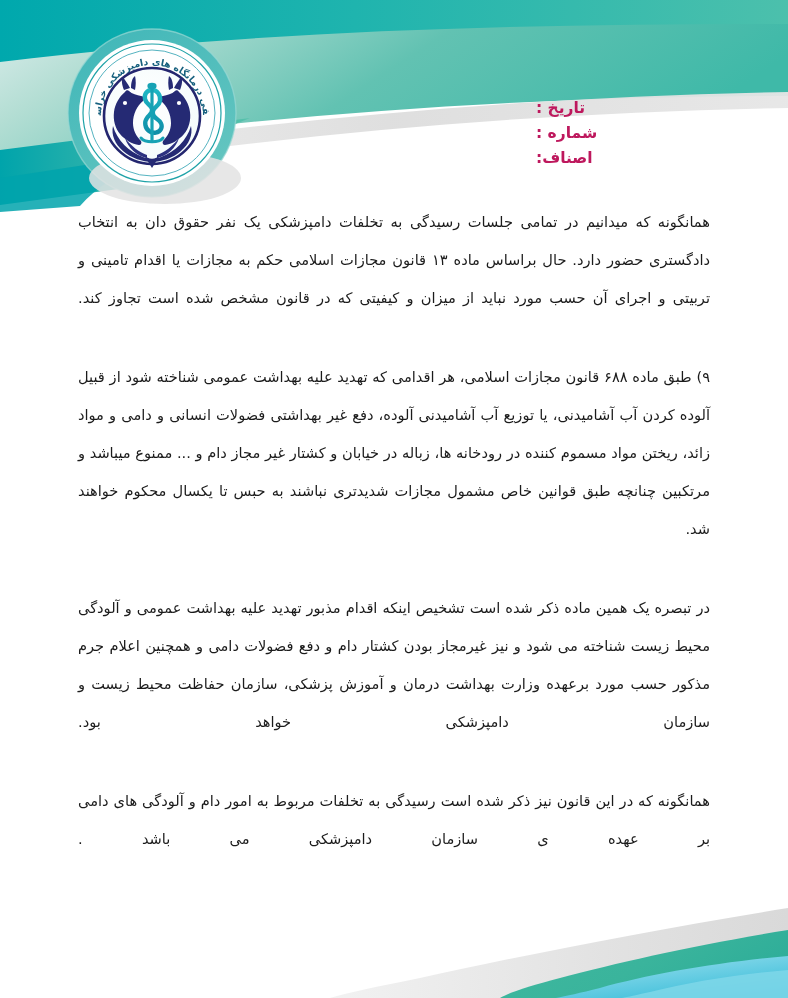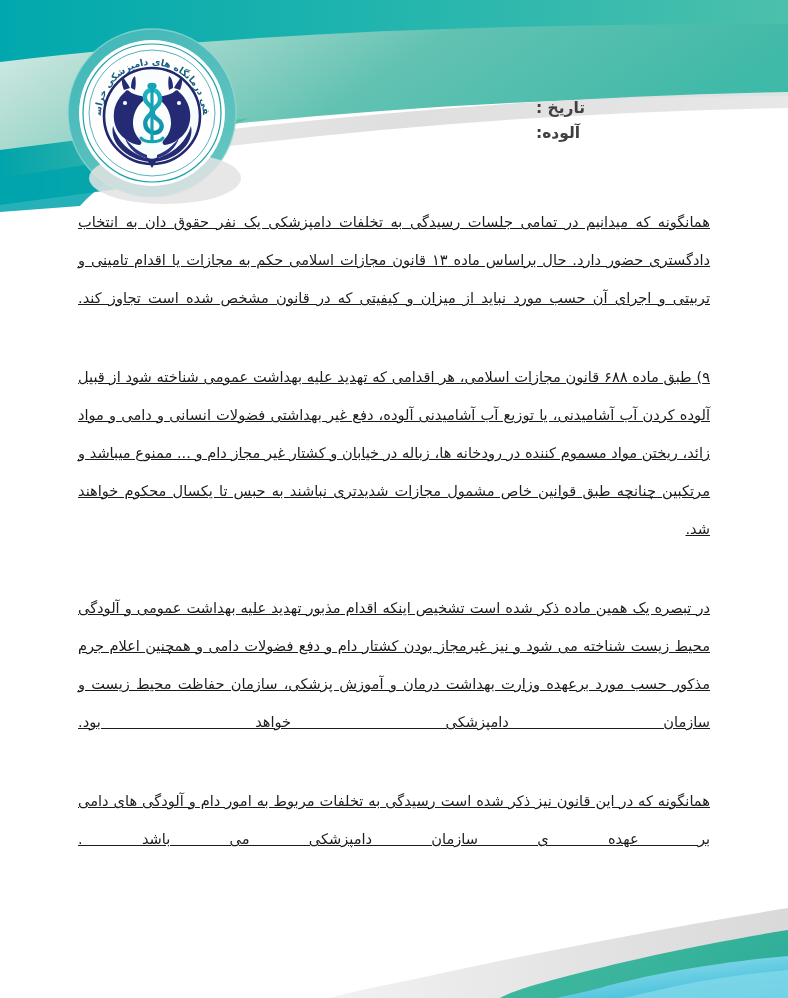--- a/index.html
+++ b/index.html
@@ -42,21 +42,21 @@
   .logo svg { display: block; }
 
   
   .header-meta {
     position: absolute;
     top: 96px;
     right: 22px;
     width: 230px;
     text-align: left;
     direction: rtl;
-    color: #404040;
+    color: #be185d;
     font-weight: bold;
     font-size: 15.5px;
     line-height: 25px;
     letter-spacing: 0;
   }
   .header-meta .meta-line {
     display: block;
     white-space: nowrap;
     padding-right: 6px;
   }
@@ -70,21 +70,20 @@
     direction: rtl;
     text-align: justify;
     color: #1b1b1b;
     font-size: 14.6px;
     line-height: 38px;
   }
   .body-text p {
     margin: 0 0 3px 0;
     text-align: justify;
     text-justify: inter-word;
-    text-decoration: underline;
   }
   .body-text p:last-child { margin-bottom: 0; }
 
   
   .body-text p::after {
     content: "";
     display: inline-block;
     width: 100%;
   }
 
@@ -210,21 +209,22 @@
                C73,75 71,73 72,69 C73,65 78,64 79,59
                C80,53 76,48 71,48 Z" fill="none" stroke="url(#gSnake)" stroke-width="4.4" stroke-linecap="round"></path>
       <path d="M71,44 L71,98" stroke="#17a2b4" stroke-width="3.2" stroke-linecap="round"></path>
       <ellipse cx="71" cy="44" rx="4.6" ry="3.2" fill="#17a2b4"></ellipse>
       <path d="M60,96 C64,101 78,101 82,96" stroke="#17a2b4" stroke-width="3" fill="none" stroke-linecap="round"></path>
     </svg>
   </div>
 
   <div class="header-meta">
     <span class="meta-line">تاریخ :</span>
-    <span class="meta-line">آلوده:</span>
+    <span class="meta-line">شماره :</span>
+    <span class="meta-line">اصناف:</span>
   </div>
 
   <div class="body-text">
     <p>همانگونه که میدانیم در تمامی جلسات رسیدگی به تخلفات دامپزشکی یک نفر حقوق دان به انتخاب دادگستری حضور دارد. حال براساس ماده ۱۳ قانون مجازات اسلامی حکم به مجازات یا اقدام تامینی و تربیتی و اجرای آن حسب مورد نباید از میزان و کیفیتی که در قانون مشخص شده است تجاوز کند.</p>
     <p>۹) طبق ماده ۶۸۸ قانون مجازات اسلامی، هر اقدامی که تهدید علیه بهداشت عمومی شناخته شود از قبیل آلوده کردن آب آشامیدنی، یا توزیع آب آشامیدنی آلوده، دفع غیر بهداشتی فضولات انسانی و دامی و مواد زائد، ریختن مواد مسموم کننده در رودخانه ها، زباله در خیابان و کشتار غیر مجاز دام و ... ممنوع میباشد و مرتکبین چنانچه طبق قوانین خاص مشمول مجازات شدیدتری نباشند به حبس تا یکسال محکوم خواهند شد.</p>
     <p>در تبصره یک همین ماده ذکر شده است تشخیص اینکه اقدام مذبور تهدید علیه بهداشت عمومی و آلودگی محیط زیست شناخته می شود و نیز غیرمجاز بودن کشتار دام و دفع فضولات دامی و همچنین اعلام جرم مذکور حسب مورد برعهده وزارت بهداشت درمان و آموزش پزشکی، سازمان حفاظت محیط زیست و سازمان دامپزشکی خواهد بود.</p>
     <p>همانگونه که در این قانون نیز ذکر شده است رسیدگی به تخلفات مربوط به امور دام و آلودگی های دامی بر عهده ی سازمان دامپزشکی می باشد .</p>
   </div>
 
   <div class="footer-art">

